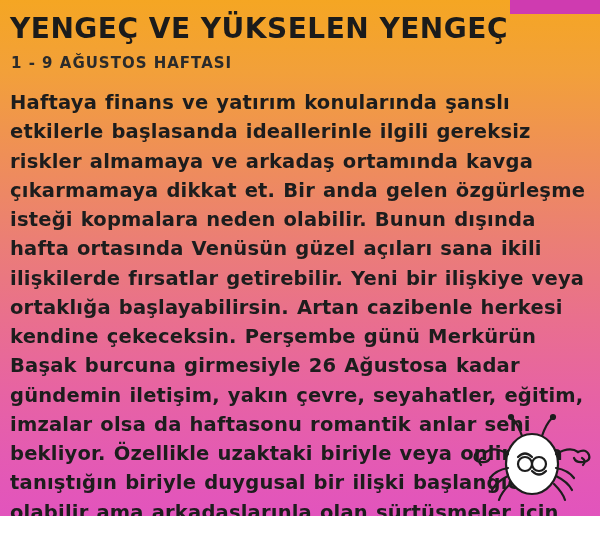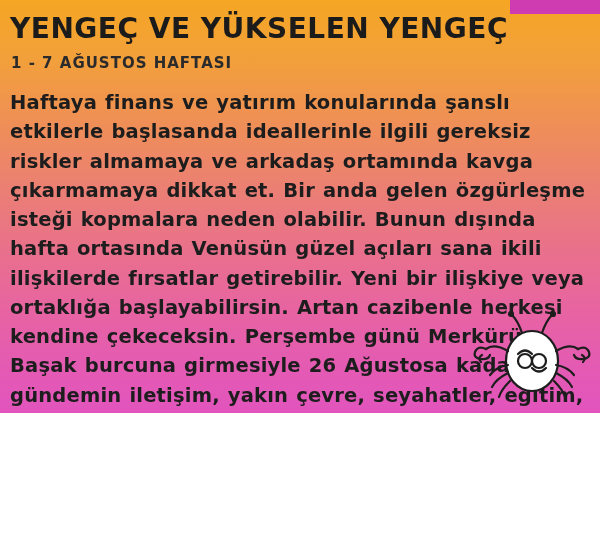--- a/index.html
+++ b/index.html
@@ -8,21 +8,21 @@
   }
   body {
     width: 600px;
     height: 556px;
     font-family: "DejaVu Sans", sans-serif;
     overflow: hidden;
   }
   .card {
     position: relative;
     width: 600px;
-    height: 413px;
+    height: 516px;
     box-sizing: border-box;
     background: linear-gradient(to bottom, #f5a623 0%, #f2a03a 14%, #ef8f57 30%, #eb7f74 46%, #e96f8e 62%, #e763a3 76%, #e45bb2 88%, #e254bd 100%);
     overflow: hidden;
   }
   .corner-accent {
     position: absolute;
     top: 0;
     right: 0;
     width: 90px;
     height: 14px;
@@ -72,21 +72,21 @@
 </style>
 </head>
 <body>
 
 <div class="card">
 
   <div class="corner-accent"></div>
 
   <div class="title">YENGEÇ VE YÜKSELEN YENGEÇ</div>
 
-  <div class="subtitle">1 - 7 AĞUSTOS HAFTASI</div>
+  <div class="subtitle">1 - 9 AĞUSTOS HAFTASI</div>
 
   <div class="body-text">Haftaya finans ve yatırım konularında şanslı etkilerle başlasanda ideallerinle ilgili gereksiz riskler almamaya ve arkadaş ortamında kavga çıkarmamaya dikkat et. Bir anda gelen özgürleşme isteği kopmalara neden olabilir. Bunun dışında hafta ortasında Venüsün güzel açıları sana ikili ilişkilerde fırsatlar getirebilir. Yeni bir ilişkiye veya ortaklığa başlayabilirsin. Artan cazibenle herkesi kendine çekeceksin. Perşembe günü Merkürün Başak burcuna girmesiyle 26 Ağustosa kadar gündemin iletişim, yakın çevre, seyahatler, eğitim, imzalar olsa da haftasonu romantik anlar seni bekliyor. Özellikle uzaktaki biriyle veya online'da tanıştığın biriyle duygusal bir ilişki başlangıcı olabilir ama arkadaşlarınla olan sürtüşmeler için canını sıkma.</div>
 
   <svg class="crab" viewBox="0 0 120 110">
     <g stroke="#1d1d1d" stroke-width="2.2" fill="none" stroke-linecap="round">
 
       <ellipse cx="60" cy="62" rx="26" ry="30" fill="#ffffff"></ellipse>
 
       <circle cx="53" cy="62" r="7" fill="none"></circle>
       <circle cx="67" cy="62" r="7" fill="none"></circle>

